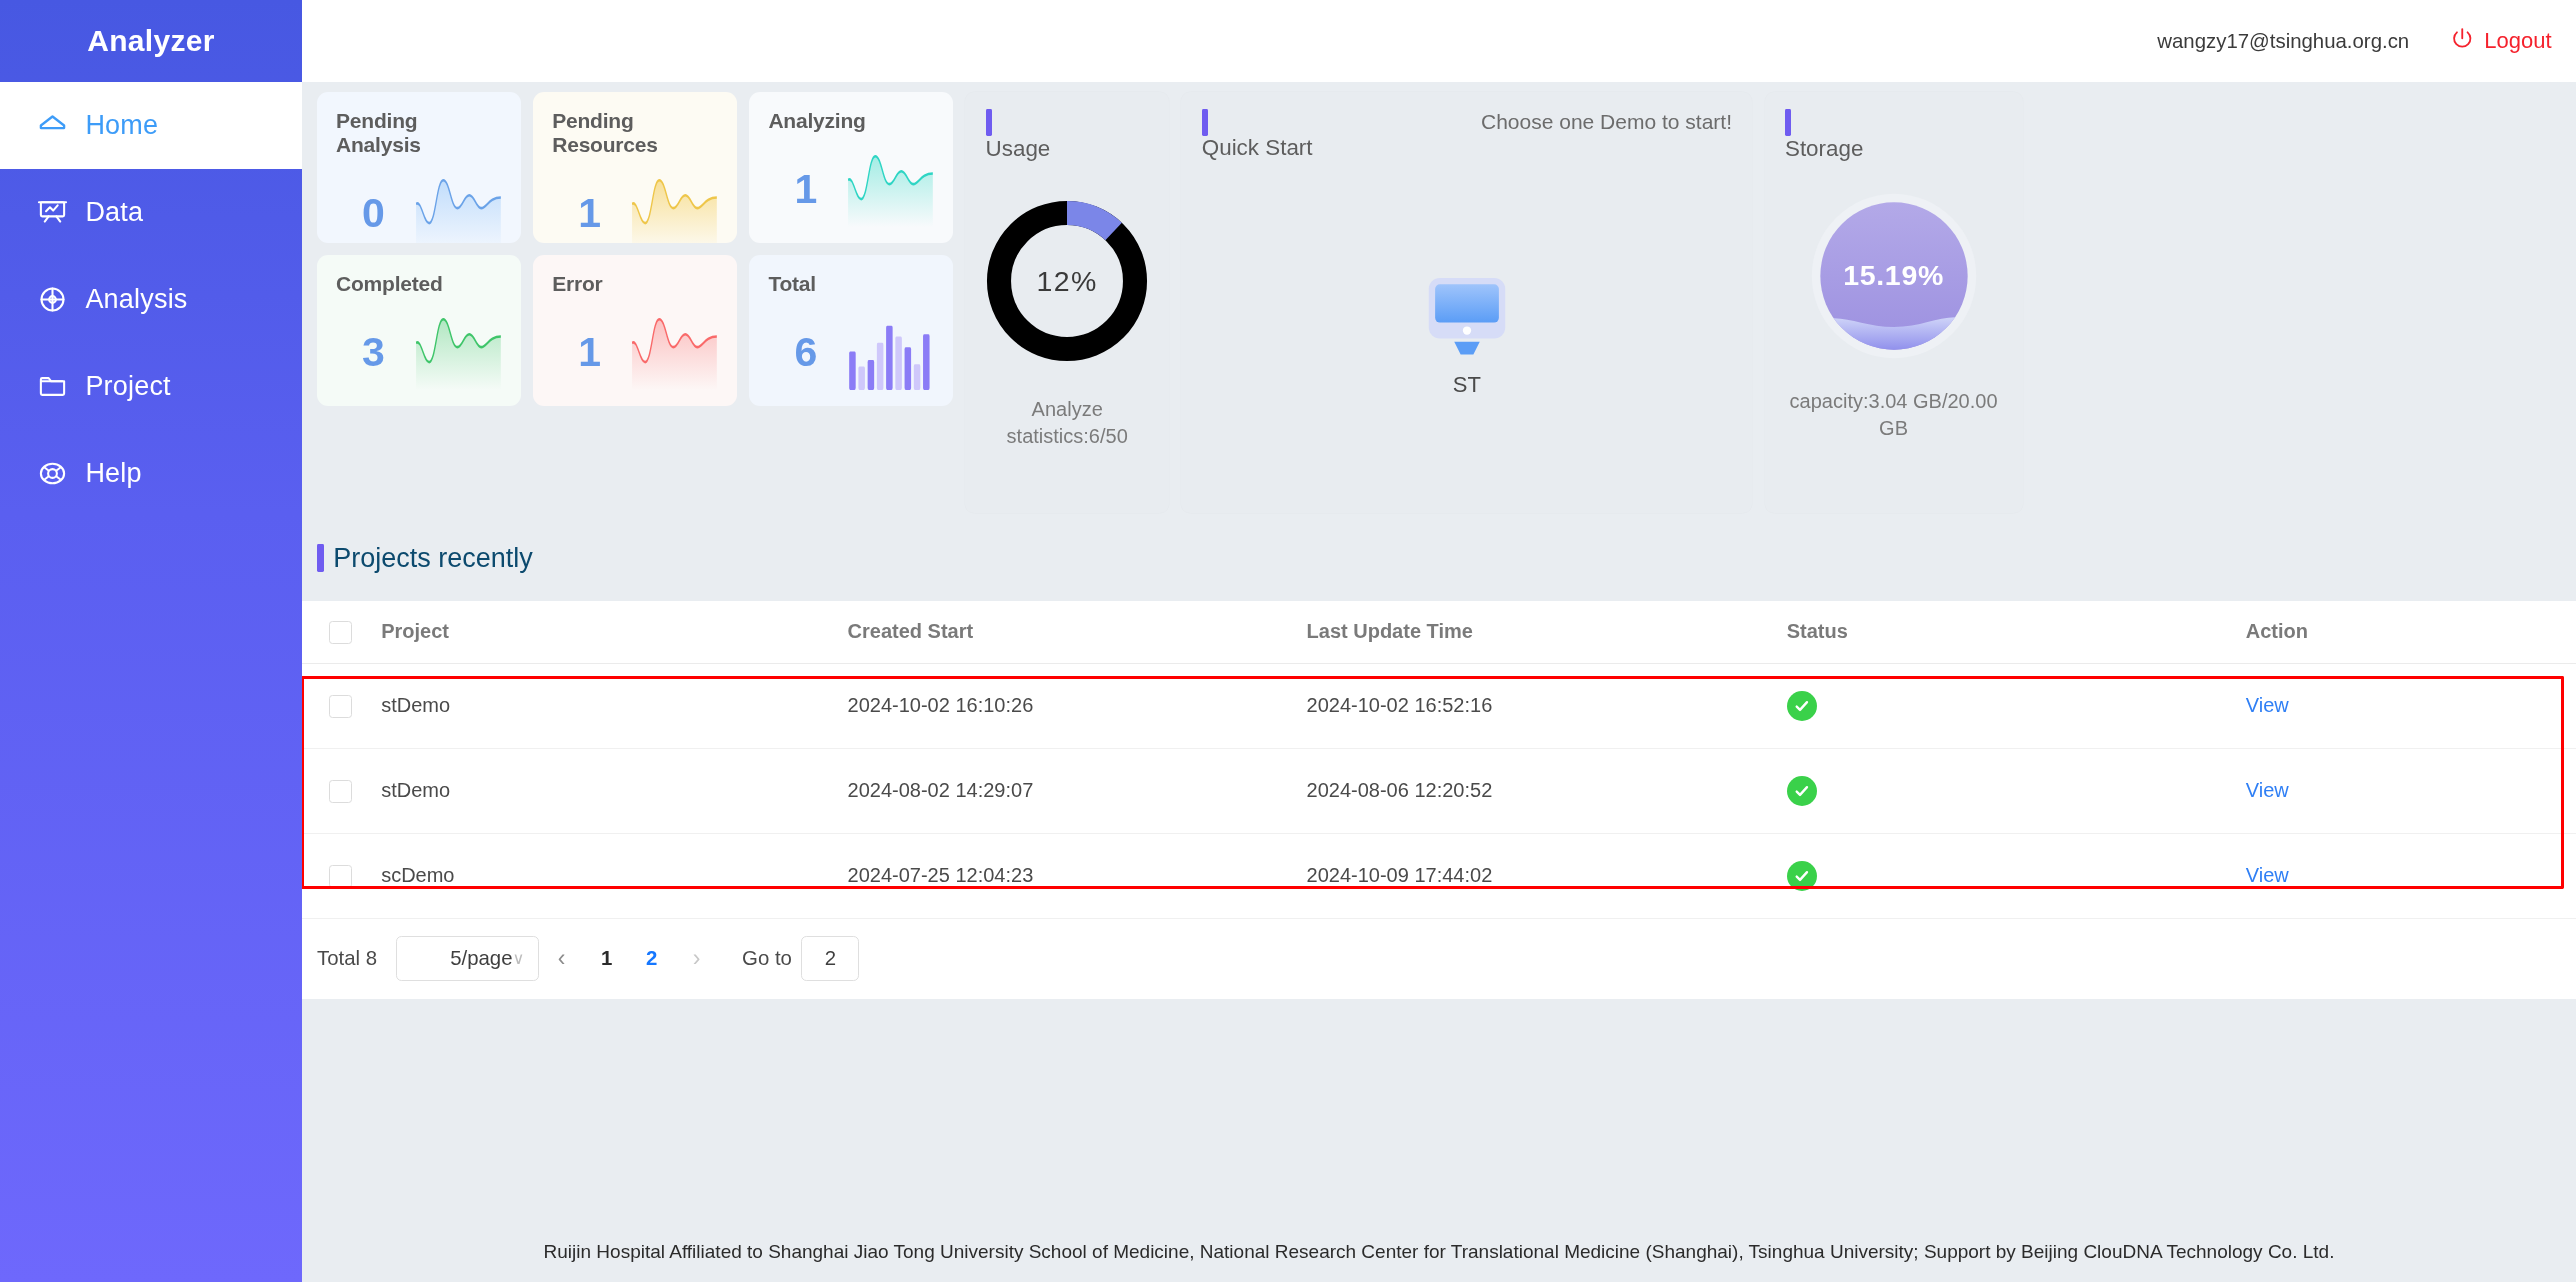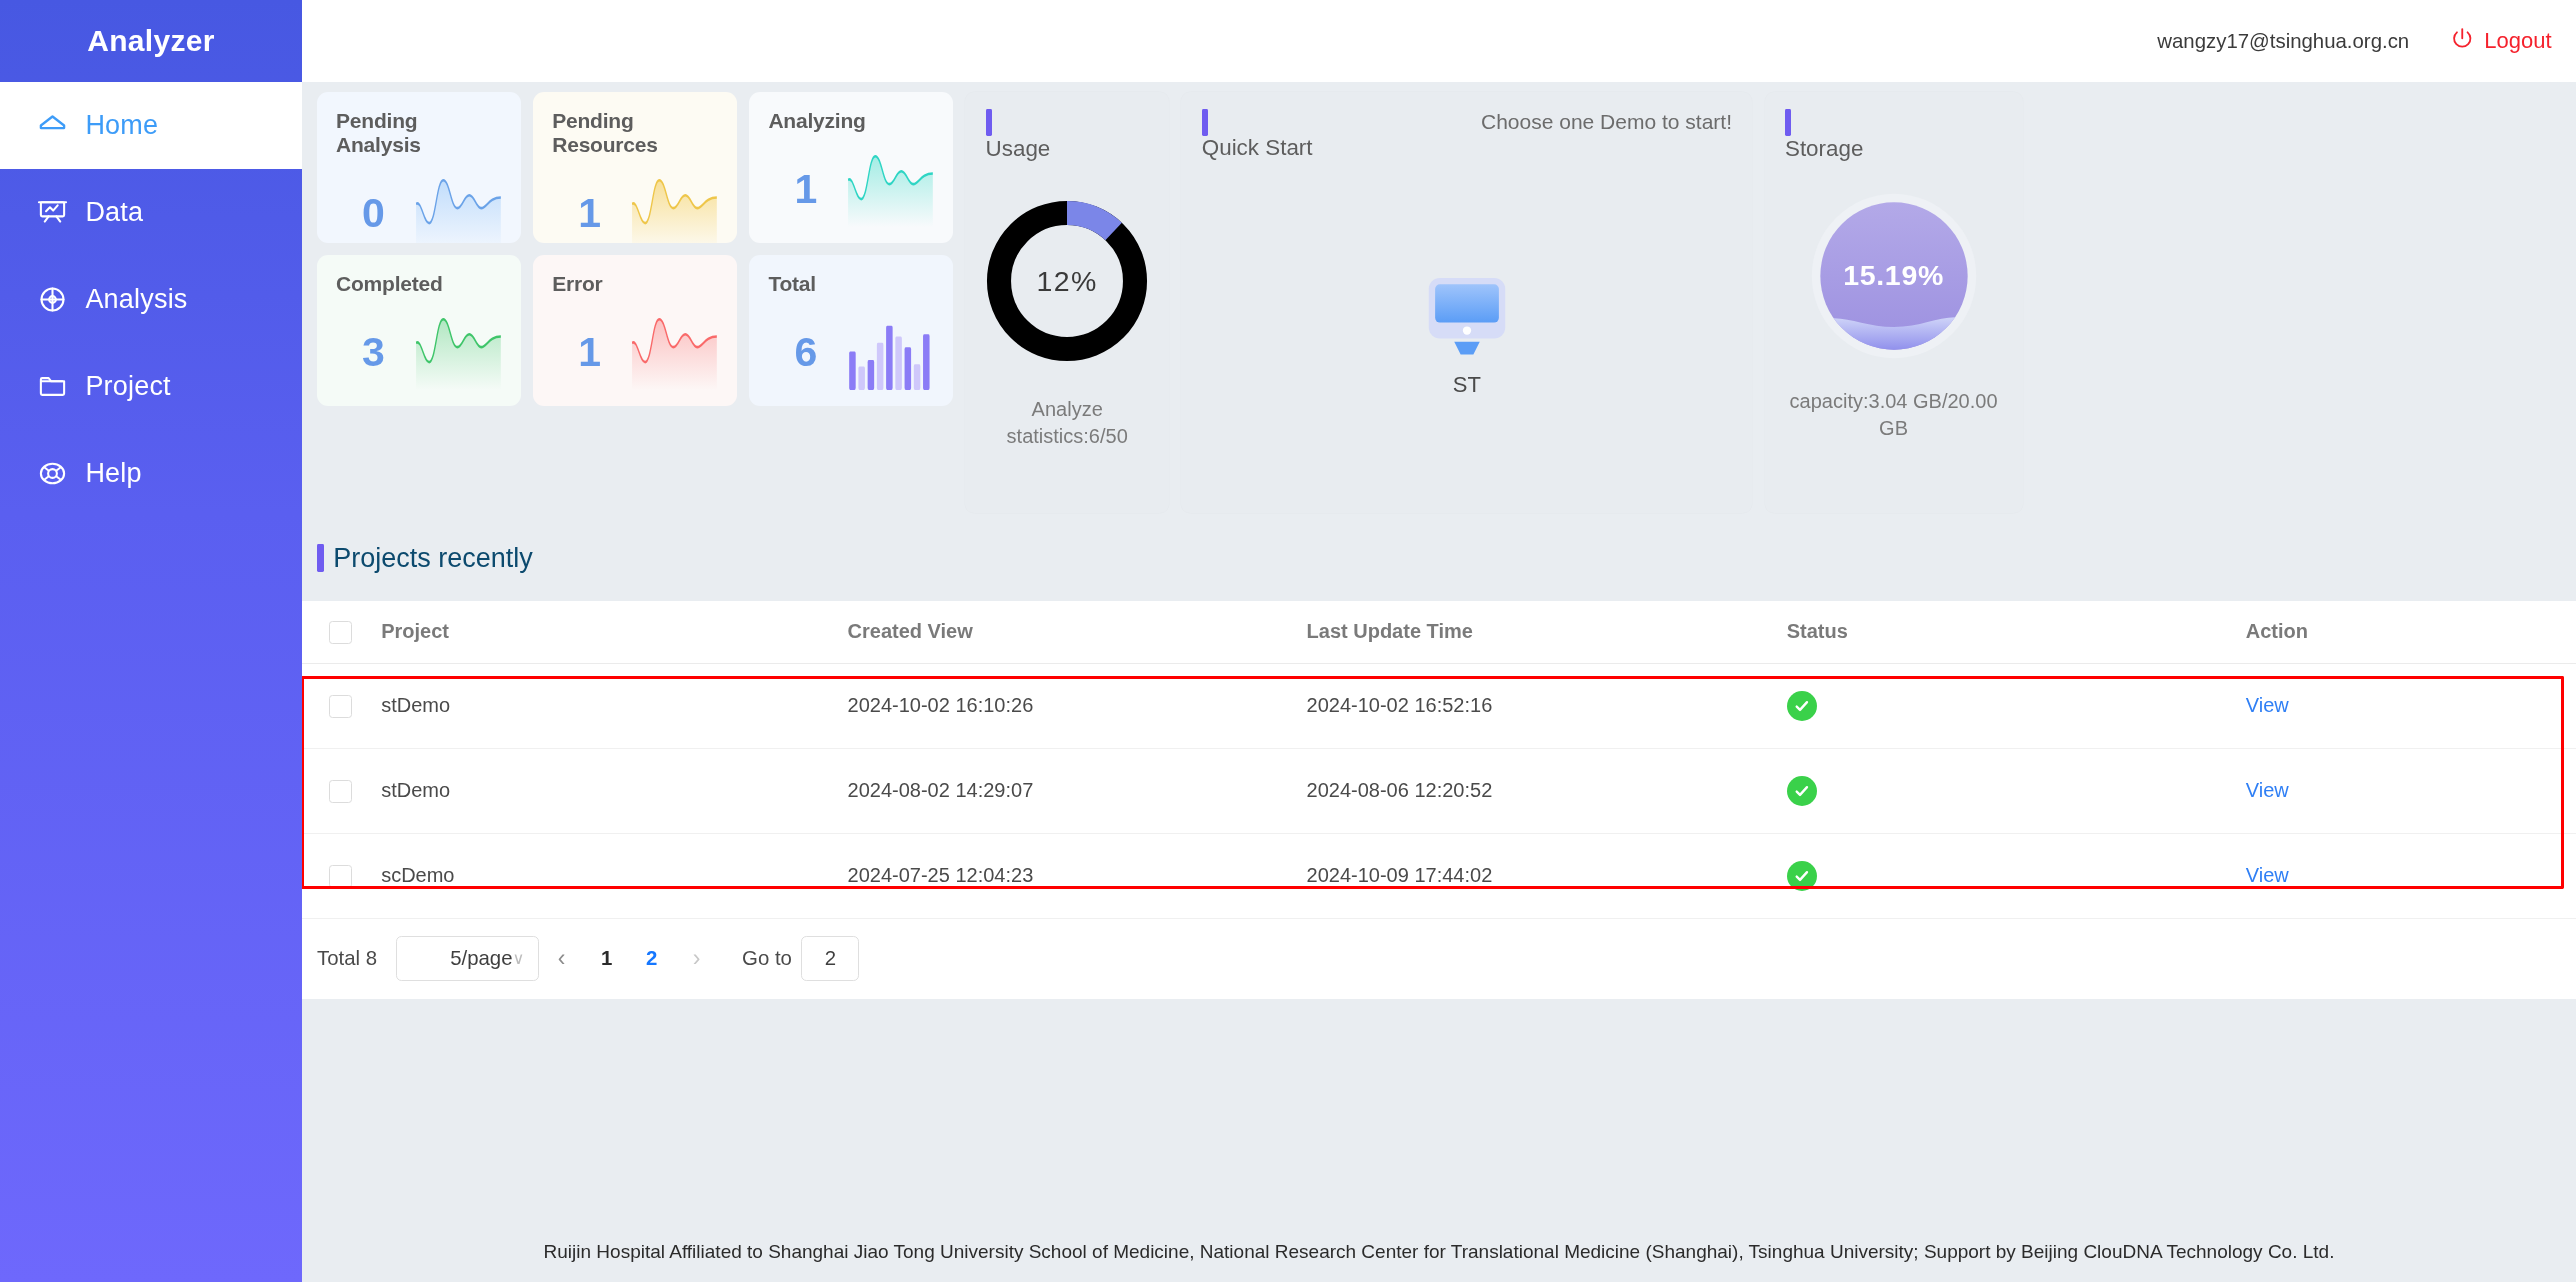--- a/index.html
+++ b/index.html
@@ -488,21 +488,21 @@
     </div>
 
     <div class="table-wrap">
       <table class="ptable">
         <thead>
           <tr>
             <th class="col-chk">
               <span class="chk"></span>
             </th>
             <th class="col-proj">Project</th>
-            <th class="col-ct">Created View</th>
+            <th class="col-ct">Created Start</th>
             <th class="col-lu">Last Update Time</th>
             <th class="col-st">Status</th>
             <th class="col-ac">Action</th>
           </tr>
         </thead>
         <tbody>
 
           <tr>
             <td class="col-chk">
               <span class="chk"></span>

